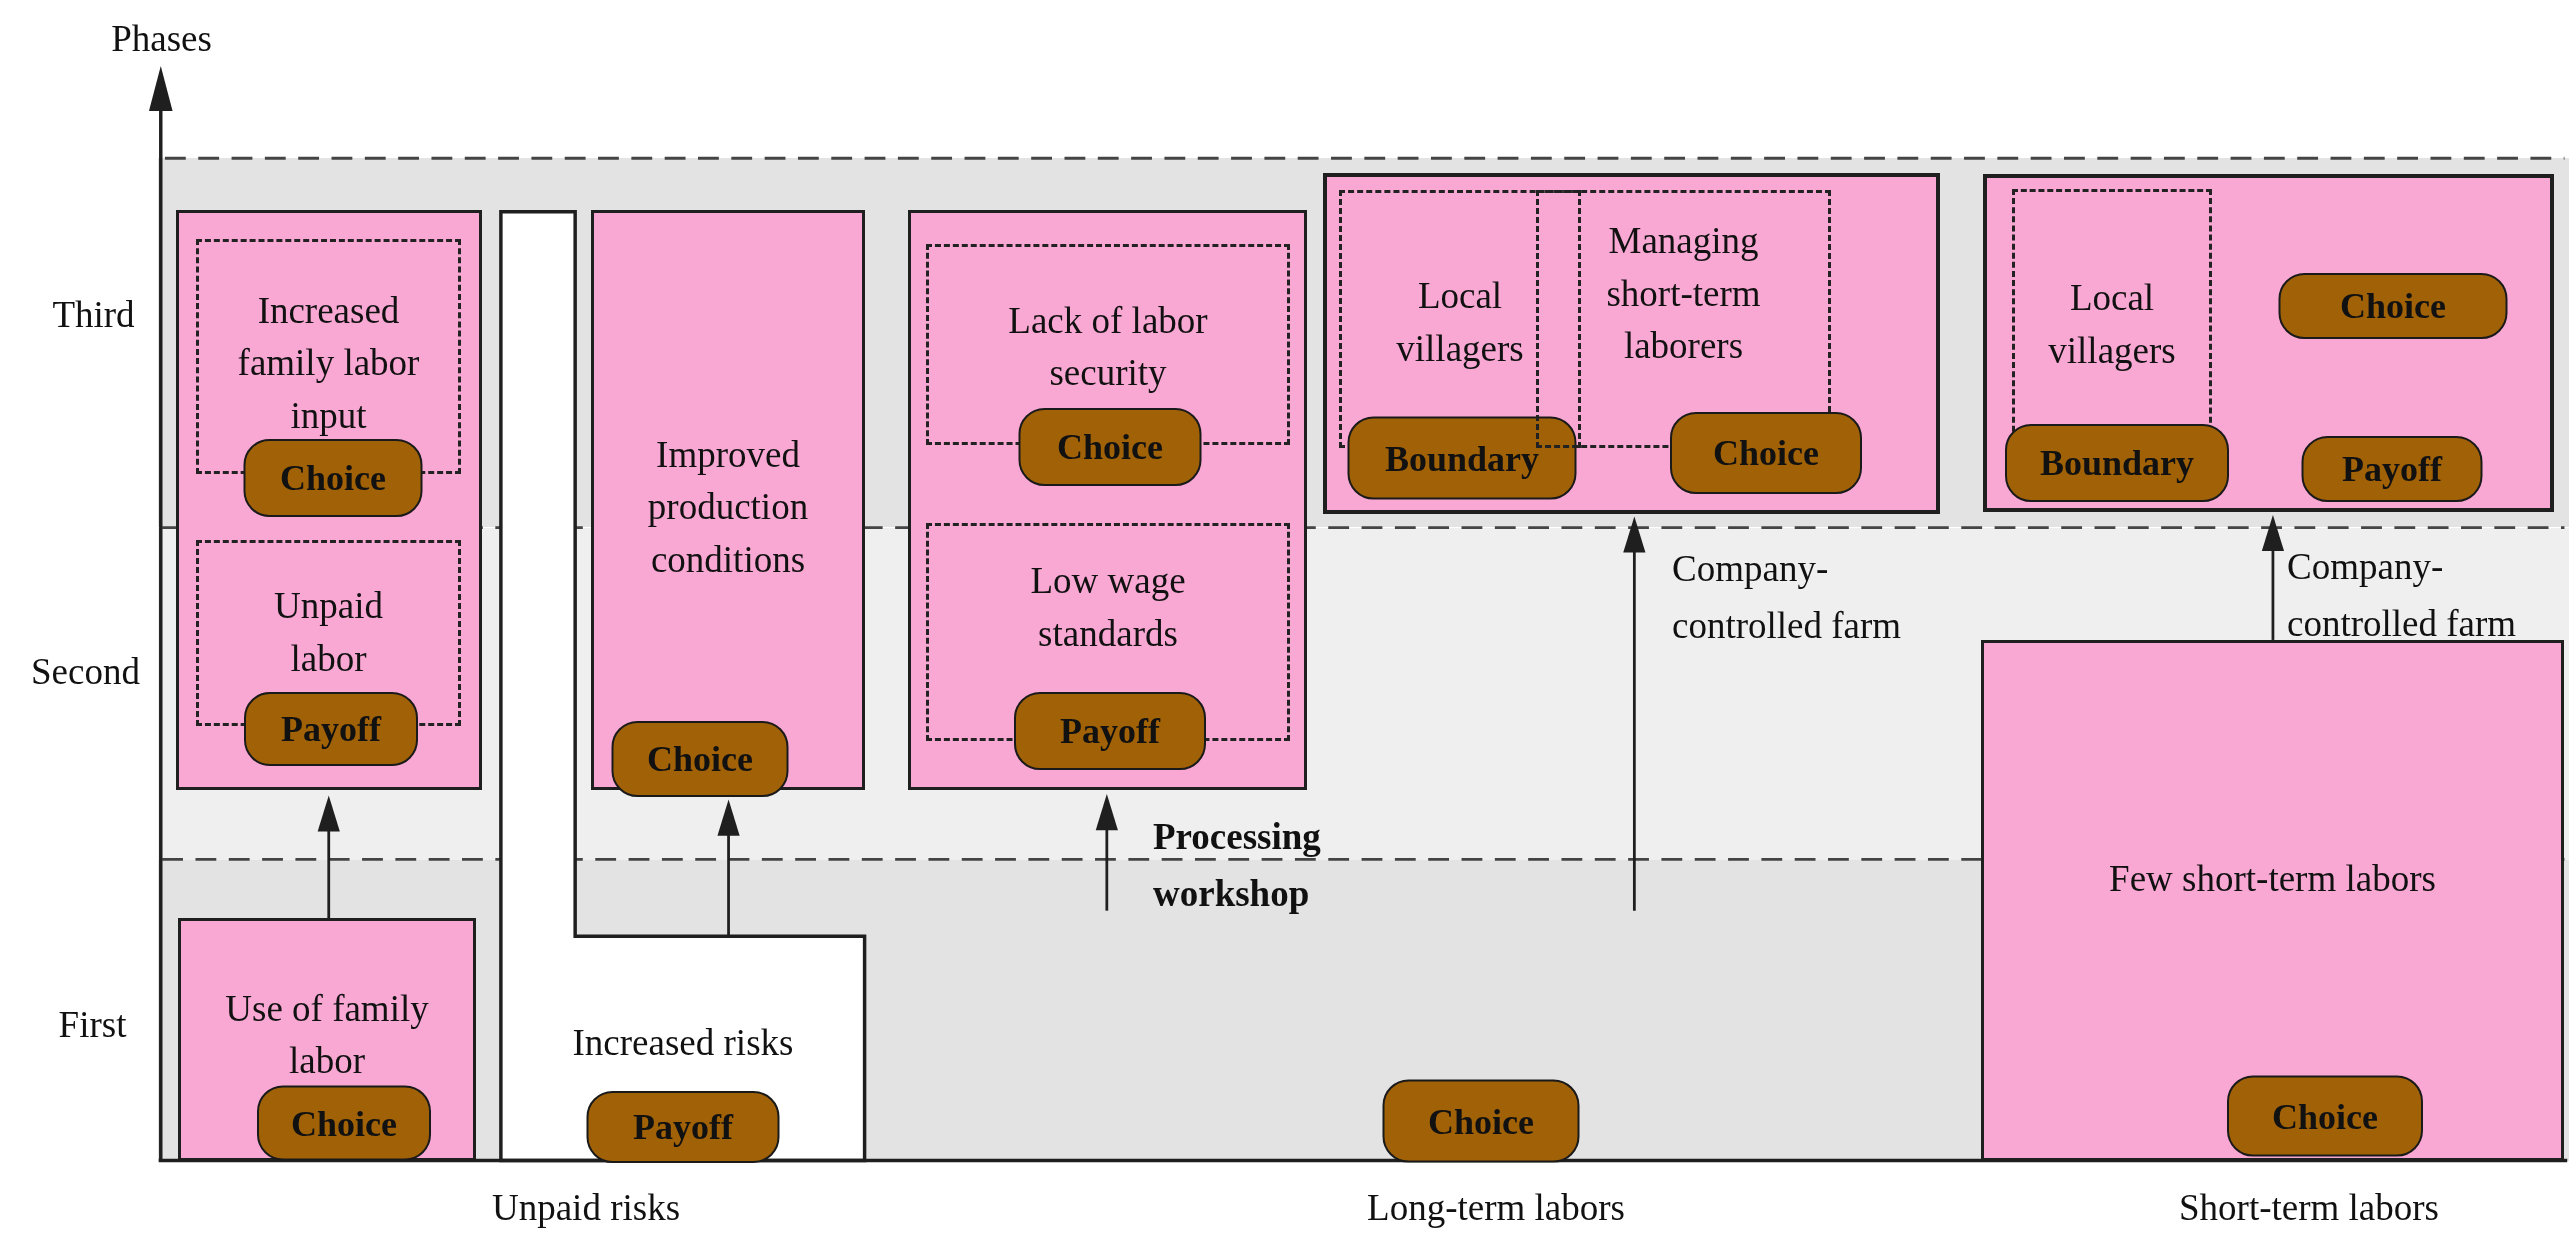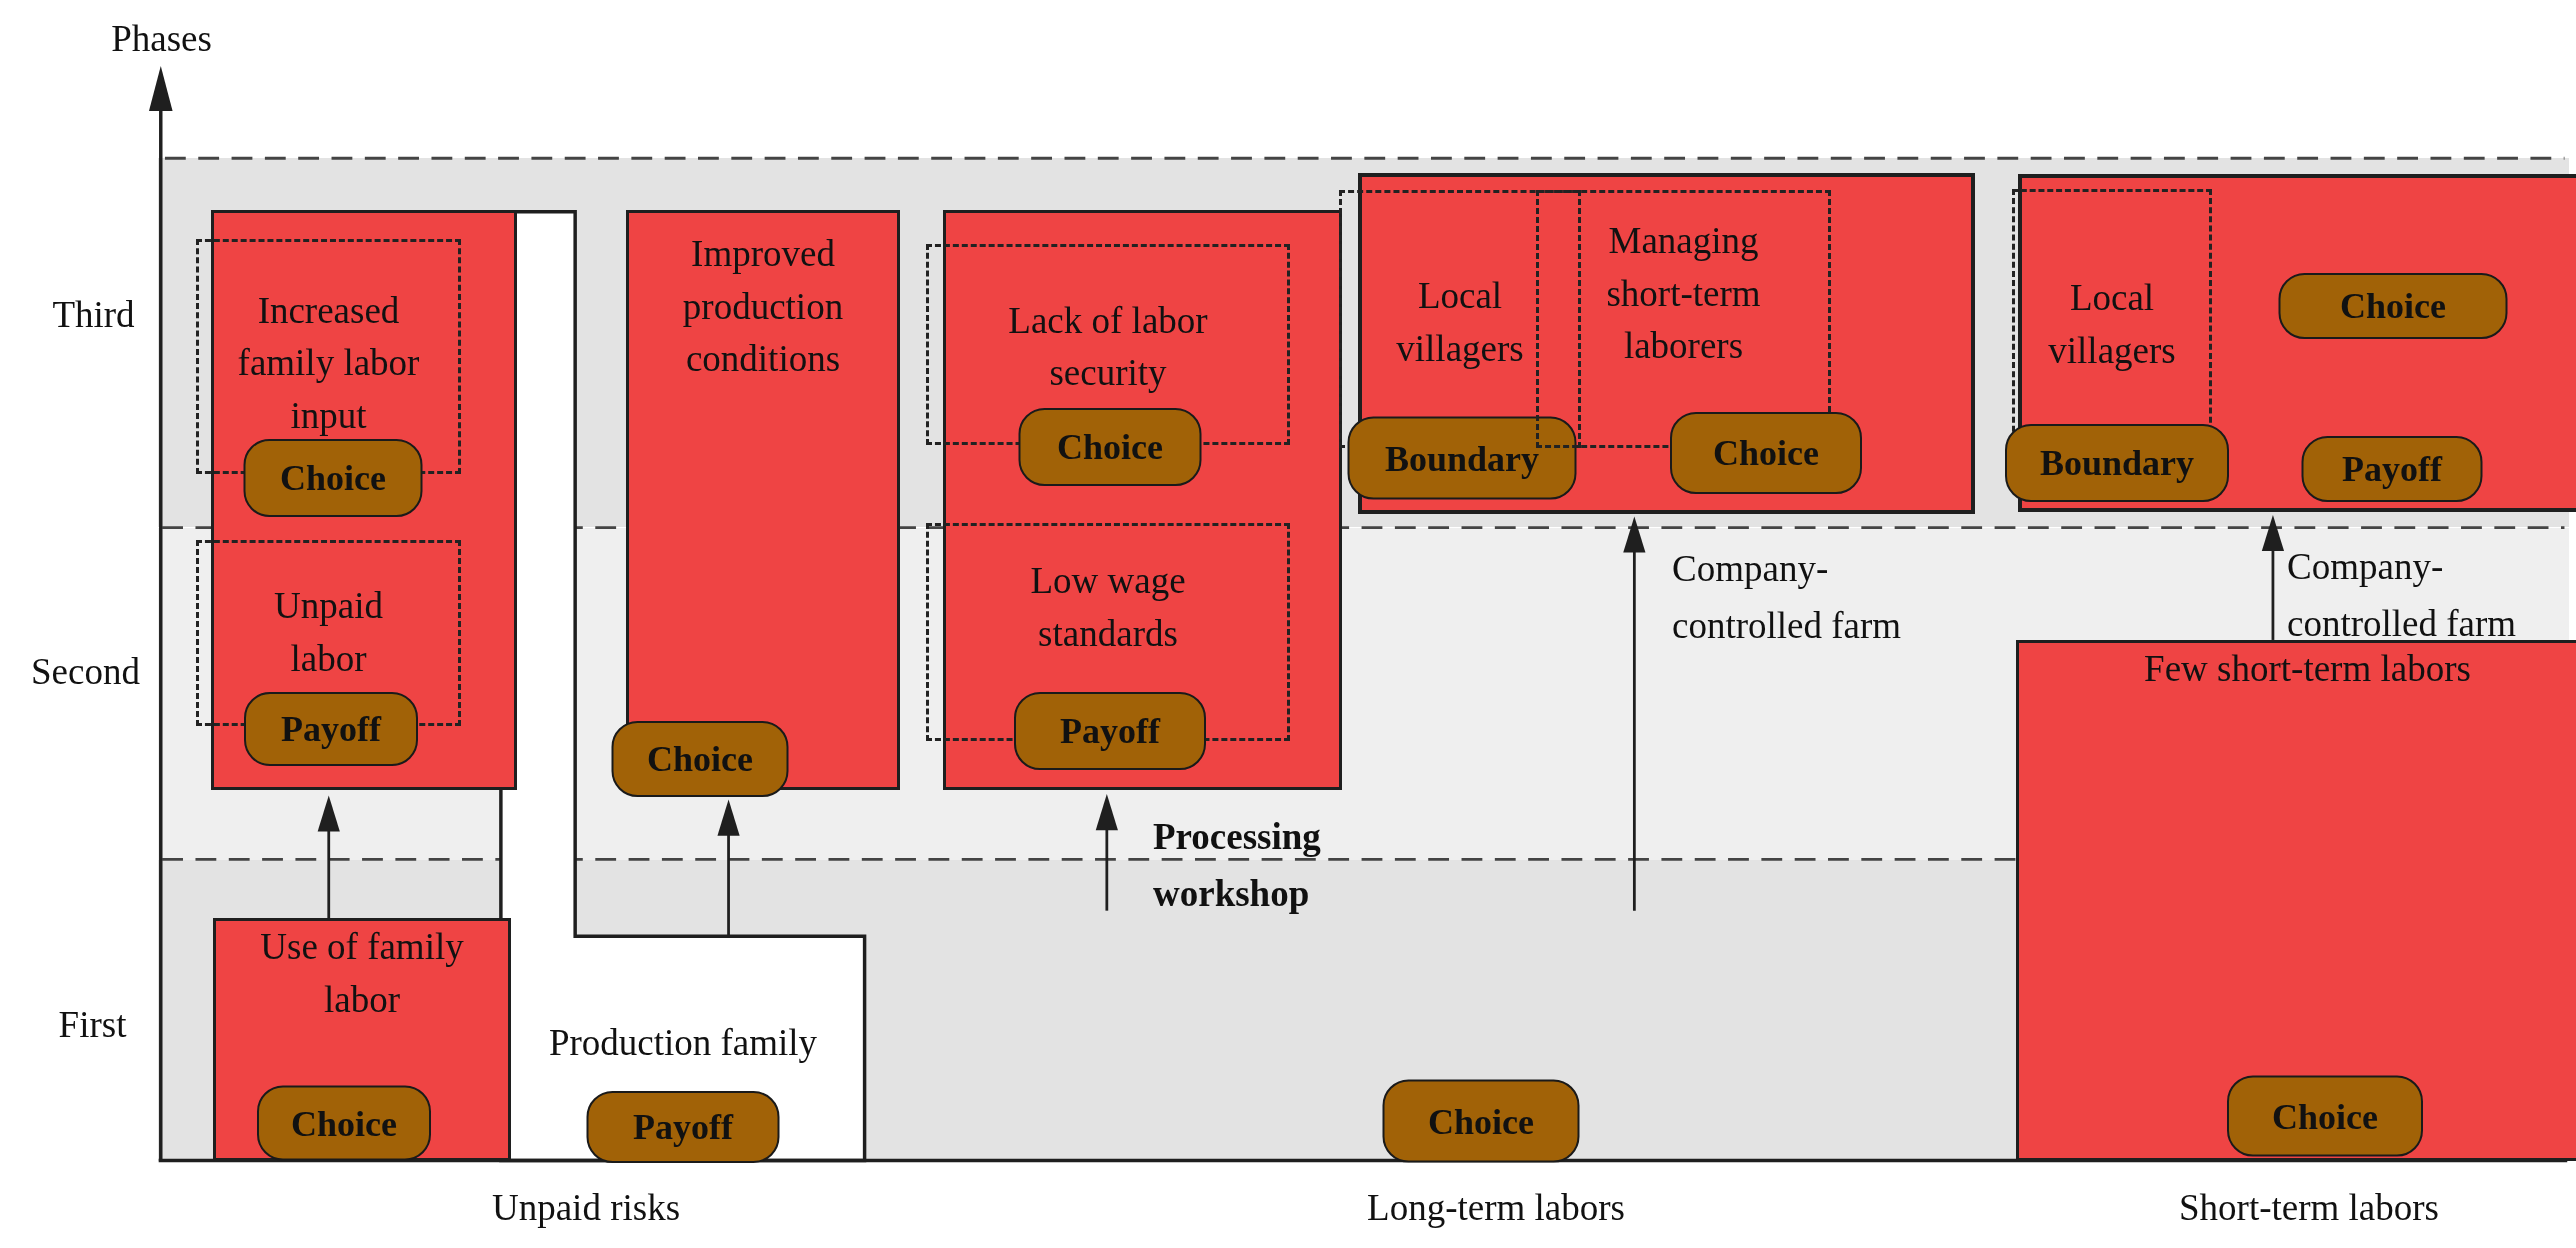--- a/index.html
+++ b/index.html
@@ -4,22 +4,22 @@
 <style>
   html,body{margin:0;padding:0;background:#fff;}
   .canvas{
     position:relative;width:2576px;height:1248px;background:#ffffff;overflow:hidden;
     font-family:"Liberation Serif","DejaVu Serif",serif;color:#111;
   }
   .band{position:absolute;left:158px;width:2411px;}
   .band.dark{background:#e3e3e3;}
   .band.light{background:#efefef;}
   svg.overlay{position:absolute;left:0;top:0;width:2576px;height:1248px;pointer-events:none;}
-  .box{position:absolute;background:#ef4444;border:3.5px solid #1f1f1f;box-sizing:border-box;
-       display:flex;justify-content:center;margin-left:35px;}
+  .box{position:absolute;background:#f9a8d4;border:3.5px solid #1f1f1f;box-sizing:border-box;
+       display:flex;align-items:center;justify-content:center;}
   .box.thick{border-width:4.2px;}
   .dashedbox{position:absolute;border:3.5px dashed #222;box-sizing:border-box;background:transparent;
        display:flex;align-items:center;justify-content:center;}
   .lbl{font-size:37px;line-height:1.42;text-align:center;white-space:pre-line;}
   .badge{position:absolute;background:#a16207;border:2.8px solid #1a1a1a;border-radius:26px;
        box-sizing:border-box;display:flex;align-items:center;justify-content:center;
        font-size:36px;transform:translate(-50%,-50%);font-weight:bold;}
   .ann{position:absolute;font-size:37px;line-height:57px;white-space:pre-line;text-align:left;}
   .axis-lab{position:absolute;font-size:37px;display:flex;align-items:center;justify-content:center;text-align:center;}
   .cat-lab{position:absolute;top:1186px;font-size:37px;transform:translateX(-50%);white-space:nowrap;}
@@ -125,21 +125,21 @@
 
   <div class="badge" style="left:2392px;top:469px;width:181px;height:66px;">Payoff</div>
 
   <div class="box" style="left:178px;top:918px;width:298px;height:243px;padding-bottom:8.3px;">
     <div class="lbl">Use of family
 labor</div>
   </div>
   <div class="badge" style="left:344px;top:1123px;width:174px;height:75px;">Choice</div>
 
   <div class="freetext" style="left:501px;top:1010px;width:364px;height:66px;">
-    <div class="lbl">Production family</div>
+    <div class="lbl">Increased risks</div>
   </div>
   <div class="badge" style="left:683px;top:1127px;width:193px;height:72px;">Payoff</div>
 
   <div class="badge" style="left:1481px;top:1121px;width:197px;height:83px;">Choice</div>
 
   <div class="box" style="left:1981px;top:640px;width:583px;height:521px;padding-bottom:43px;">
     <div class="lbl">Few short-term labors</div>
   </div>
   <div class="badge" style="left:2325px;top:1116px;width:196px;height:81px;">Choice</div>
 

